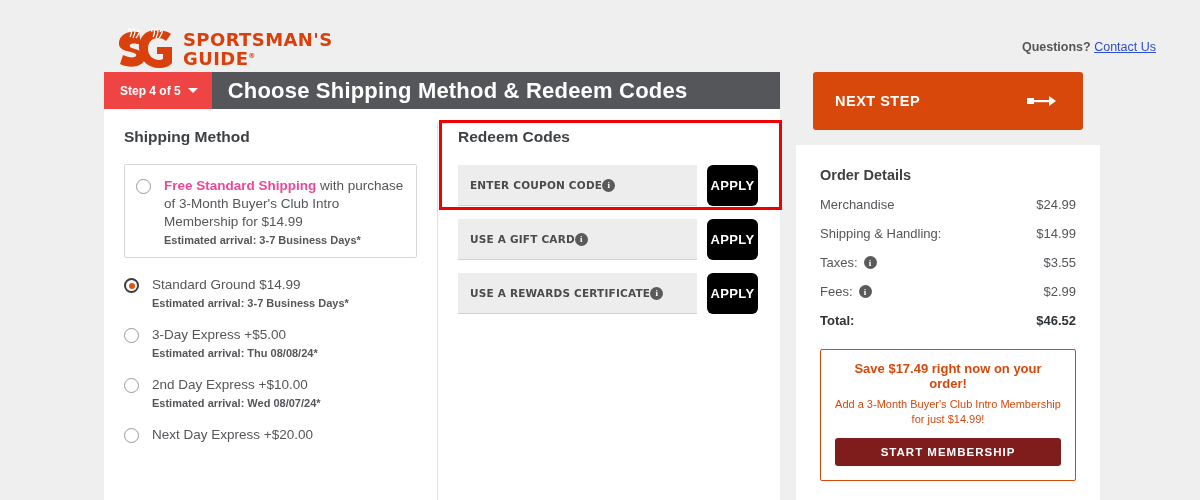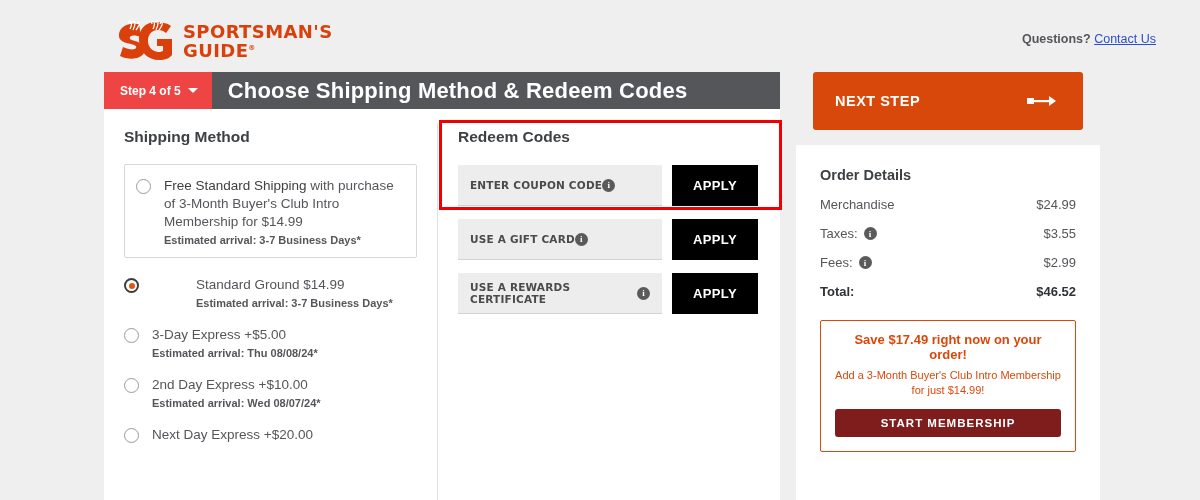--- a/index.html
+++ b/index.html
@@ -5,21 +5,21 @@
   * { box-sizing: border-box; margin: 0; padding: 0; }
   html, body {
     width: 1200px; height: 500px;
     background: #efefef;
     font-family: "Liberation Sans", sans-serif;
     overflow: hidden;
   }
   .page { position: relative; width: 1200px; height: 500px; }
 
   
-  .topbar { position: absolute; left: 0; top: 8px; width: 1200px; height: 70px; }
+  .topbar { position: absolute; left: 0; top: 16px; width: 1200px; height: 70px; }
   .logo { position: absolute; left: 116px; top: 12px; display: flex; align-items: center; gap: 9px; }
   .logo-mark { width: 58px; height: 42px; }
   .logo-text { font-weight: bold; font-size: 18px; line-height: 17px; color: #d9400b;
                letter-spacing: .4px; font-family: "DejaVu Sans", sans-serif; }
   .logo-text sup { font-size: 7px; vertical-align: super; }
   .questions { position: absolute; right: 44px; top: 24px; font-size: 12.5px;
                font-weight: bold; color: #54565a; }
   .questions a { color: #2b4fcf; font-weight: normal; }
 
   
@@ -50,36 +50,36 @@
   .opt { display: flex; align-items: flex-start; }
   .radio { width: 15px; height: 15px; border-radius: 50%; border: 1.5px solid #9a9a9a;
            background: #fff; flex: none; margin-top: 2px; }
   .radio.sel { border: 2px solid #3c3c3c; position: relative; }
   .radio.sel::after { content: ""; position: absolute; left: 2.5px; top: 2.5px;
                       width: 6px; height: 6px; border-radius: 50%; background: #e05611; }
   .opt-body { padding-left: 13px; }
   .opt-label { font-size: 13.5px; color: #54565a; line-height: 18px; }
   .opt-eta { font-size: 11px; font-weight: bold; color: #54565a; margin-top: 3px; }
   .promo-card { border: 1px solid #d7d7d7; border-radius: 2px; padding: 12px 12px 11px 11px; }
-  .hl { color: #404040; font-weight: normal; }
+  .hl { color: #ec4899; font-weight: bold; }
 
   
   .redeem-hl { position: absolute; left: 439px; top: 120px; width: 343px; height: 90px;
                border: 3px solid #f00000; pointer-events: none; z-index: 5; }
   .code-row { display: flex; align-items: stretch; gap: 10px; }
   .code-field { flex: 1; height: 41px; background: #ededed; border-bottom: 1px solid #d2d2d2;
                 display: flex; align-items: center; padding: 0 12px; }
   .code-ph { font-size: 10.5px; font-weight: bold; color: #4b4b4b; letter-spacing: .2px;
              font-family: "DejaVu Sans", sans-serif; }
   .info { width: 13px; height: 13px; border-radius: 50%; background: #5a5a5a; color: #fff;
           font-size: 9px; font-weight: bold; display: flex; align-items: center;
           justify-content: center; flex: none; font-family: "Liberation Serif", serif; }
-  .apply-btn { width: 86px; background: #000; color: #fff; font-size: 13px; font-weight: bold;
+  .apply-btn { width: 51px; background: #000; color: #fff; font-size: 13px; font-weight: bold;
                display: flex; align-items: center; justify-content: center; border: none;
-               border-radius: 0; letter-spacing: .4px; cursor: pointer; }
+               border-radius: 6px; letter-spacing: .4px; cursor: pointer; }
 
   
   .next-btn { position: absolute; left: 813px; top: 72px; width: 270px; height: 58px;
               background: #d9480b; border: none; border-radius: 3px; color: #fff;
               display: flex; align-items: center; justify-content: space-between;
               padding: 0 26px 0 22px; font-size: 14.5px; font-weight: bold;
               letter-spacing: .5px; cursor: pointer; }
   .side { position: absolute; left: 796px; top: 145px; width: 304px; height: 355px;
           background: #fff; padding: 22px 24px 0 24px; }
   .side-title { font-size: 14.5px; font-weight: bold; color: #3d4144; }
@@ -136,21 +136,21 @@
       <div class="promo-card" style="margin-top:18px;">
         <div class="opt">
           <span class="radio"></span>
           <div class="opt-body">
             <div class="opt-label"><span class="hl">Free Standard Shipping</span><span> with purchase of 3-Month Buyer's Club Intro Membership for $14.99</span></div>
             <div class="opt-eta">Estimated arrival: 3-7 Business Days*</div>
           </div>
         </div>
       </div>
 
-      <div class="opt" style="margin-top:18px;gap:44px;">
+      <div class="opt" style="margin-top:18px;">
         <span class="radio sel"></span>
         <div class="opt-body">
           <div class="opt-label">Standard Ground $14.99</div>
           <div class="opt-eta">Estimated arrival: 3-7 Business Days*</div>
         </div>
       </div>
 
       <div class="opt" style="margin-top:17px;">
         <span class="radio"></span>
         <div class="opt-body">
@@ -217,20 +217,24 @@
   </button>
 
   <div class="side">
     <div class="side-title">Order Details</div>
 
     <div class="line">
       <span class="lbl">Merchandise</span>
       <span>$24.99</span>
     </div>
     <div class="line">
+      <span class="lbl">Shipping &amp; Handling:</span>
+      <span>$14.99</span>
+    </div>
+    <div class="line">
       <span class="lbl">
           <span>Taxes:</span>
           <span class="info">i</span>
         </span>
       <span>$3.55</span>
     </div>
     <div class="line">
       <span class="lbl">
           <span>Fees:</span>
           <span class="info">i</span>

